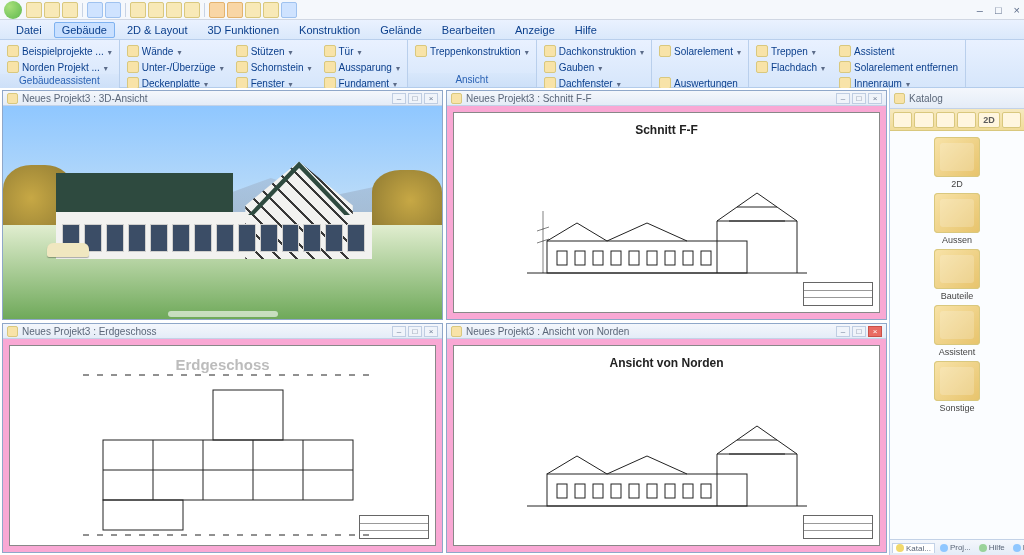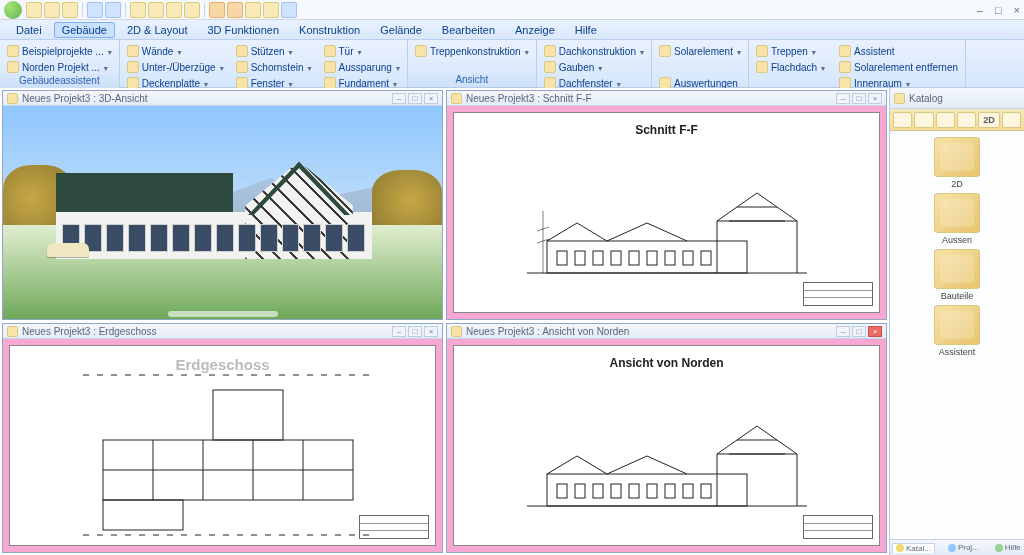--- a/index.html
+++ b/index.html
@@ -76,21 +76,21 @@
   .catalog-title { height:21px; background:linear-gradient(#f4f7fc,#e4ecf7); border-bottom:1px solid #c3d2e7; display:flex; align-items:center; padding:0 4px; color:#5b6779;}
   .catalog-title .ico { width:11px;height:11px;background:#f8e3a8;border:1px solid #d9c87e;border-radius:2px;margin-right:4px;}
   .catalog-toolbar { height:22px; background:linear-gradient(#f6e9bf,#f1dc99); border-bottom:1px solid #d9c87e; display:flex; align-items:center; gap:2px; padding:0 3px;}
   .catalog-toolbar .cb { width:20px; height:16px; background:#fff6df; border:1px solid #d9c87e; border-radius:2px; cursor:pointer; }
   .catalog-toolbar .twoD { width:22px; font-size:9px; font-weight:bold; display:flex; align-items:center; justify-content:center; color:#5b5b5b;}
   .catalog-items { flex:1; overflow:auto; display:flex; flex-direction:column; align-items:center; gap:4px; padding:6px 0 10px 0;}
   .cat-item { width:58px; display:flex; flex-direction:column; align-items:center; gap:2px; cursor:pointer;}
   .cat-item .thumb { width:46px; height:40px; border-radius:4px; background:linear-gradient(135deg,#f8e3a8,#e7c36b); box-shadow:inset 0 0 0 1px #d9c87e; position:relative;}
   .cat-item .thumb::after{content:"";position:absolute;inset:6px;background:rgba(255,255,255,.2);border-radius:3px;}
   .cat-item .cap { font-size:9px; color:#444; text-align:center;}
-  .catalog-tabs { height:16px; background:linear-gradient(#f4f7fc,#e4ecf7); border-top:1px solid #c3d2e7; display:flex; align-items:center; padding:0 2px; gap:10px;}
+  .catalog-tabs { height:16px; background:linear-gradient(#f4f7fc,#e4ecf7); border-top:1px solid #c3d2e7; display:flex; align-items:center; padding:0 2px; gap:2px;}
   .catalog-tabs .tab { font-size:8px; color:#5b6779; padding:0 3px; display:flex; align-items:center; gap:2px; cursor:pointer;}
   .catalog-tabs .tab.active { background:#fff; border:1px solid #c3d2e7; border-bottom:none;}
   .dot { width:8px; height:8px; border-radius:50%; background:#8fc7ff; }
   .dot.y { background:#f1d96d;} .dot.g{background:#9ad39a;}
 </style>
 </head>
 <body>
 
 <div class="title-bar">
   <div class="app-icon"></div>
@@ -490,20 +490,24 @@
           <div class="cap">Aussen</div>
         </div>
         <div class="cat-item">
           <div class="thumb"></div>
           <div class="cap">Bauteile</div>
         </div>
         <div class="cat-item">
           <div class="thumb"></div>
           <div class="cap">Assistent</div>
         </div>
+        <div class="cat-item">
+          <div class="thumb"></div>
+          <div class="cap">Sonstige</div>
+        </div>
       </div>
     <div class="catalog-tabs" id="catalog-tabs">
         <div class="tab active">
           <div class="dot y"></div>
           <span>Katal...</span>
         </div>
         <div class="tab">
           <div class="dot "></div>
           <span>Proj...</span>
         </div>

